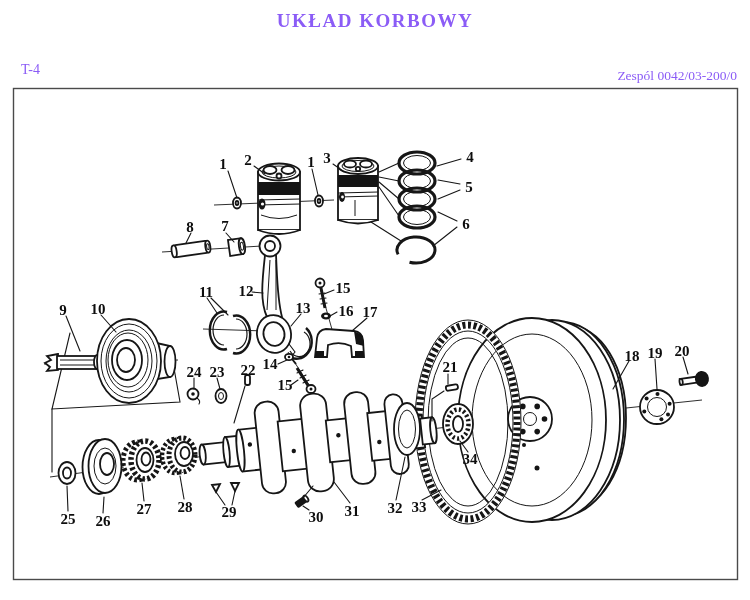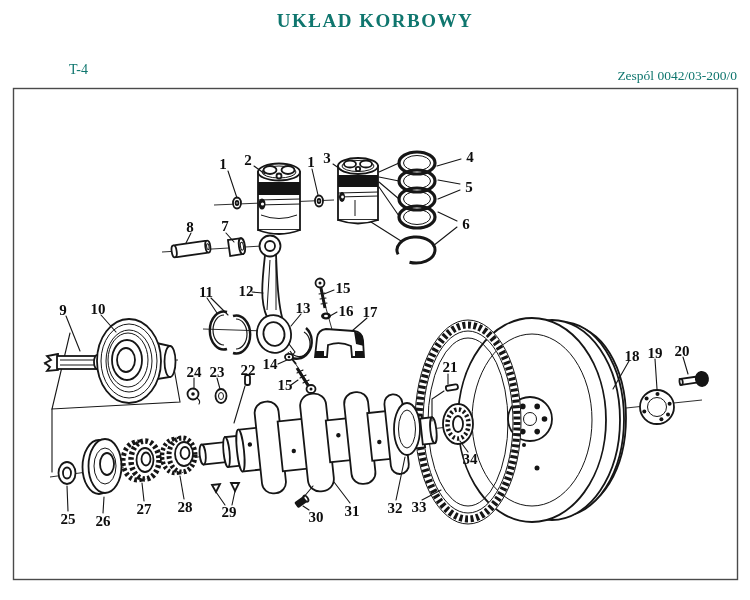--- a/index.html
+++ b/index.html
@@ -1,20 +1,20 @@
 <!DOCTYPE html>
 <html><head>
 <meta charset="utf-8">
 <style>
   html,body{margin:0;padding:0;background:#ffffff;}
   .page{position:relative;width:750px;height:600px;background:#fff;overflow:hidden;
-        font-family:"Liberation Serif", serif;color:#0f766e;}
+        font-family:"Liberation Serif", serif;color:#8b5cf6;}
   .title{position:absolute;top:10px;left:0;right:0;text-align:center;
          font-size:19px;font-weight:bold;letter-spacing:1.5px;}
-  .sheet-ref{position:absolute;top:62px;left:21px;font-size:14px;margin-left:48px;}
+  .sheet-ref{position:absolute;top:62px;left:21px;font-size:14px;}
   .assembly-ref{position:absolute;top:68px;right:13px;font-size:13.5px;font-weight:normal;}
   svg{position:absolute;top:0;left:0;}
   .ol{stroke:#161616;stroke-width:1.8;fill:#ffffff;}
   .thin{stroke:#161616;stroke-width:1;fill:none;}
   .ln{stroke:#161616;stroke-width:1.1;fill:none;stroke-linecap:round;}
   .axis{stroke:#161616;stroke-width:0.9;fill:none;}
   .dark{fill:#141414;stroke:none;}
   .part-num{font:bold 15px "Liberation Serif", serif;fill:#0d0d0d;text-anchor:middle;}
 </style>
 </head>

